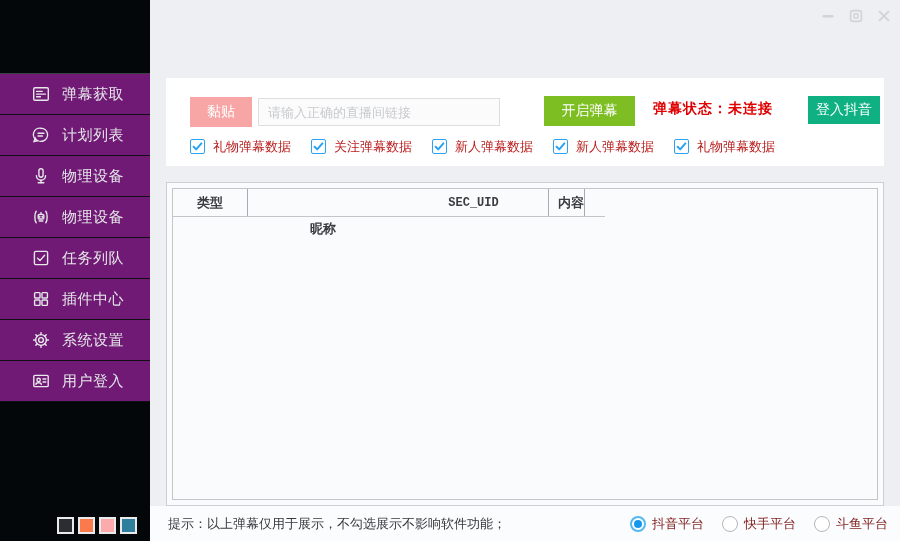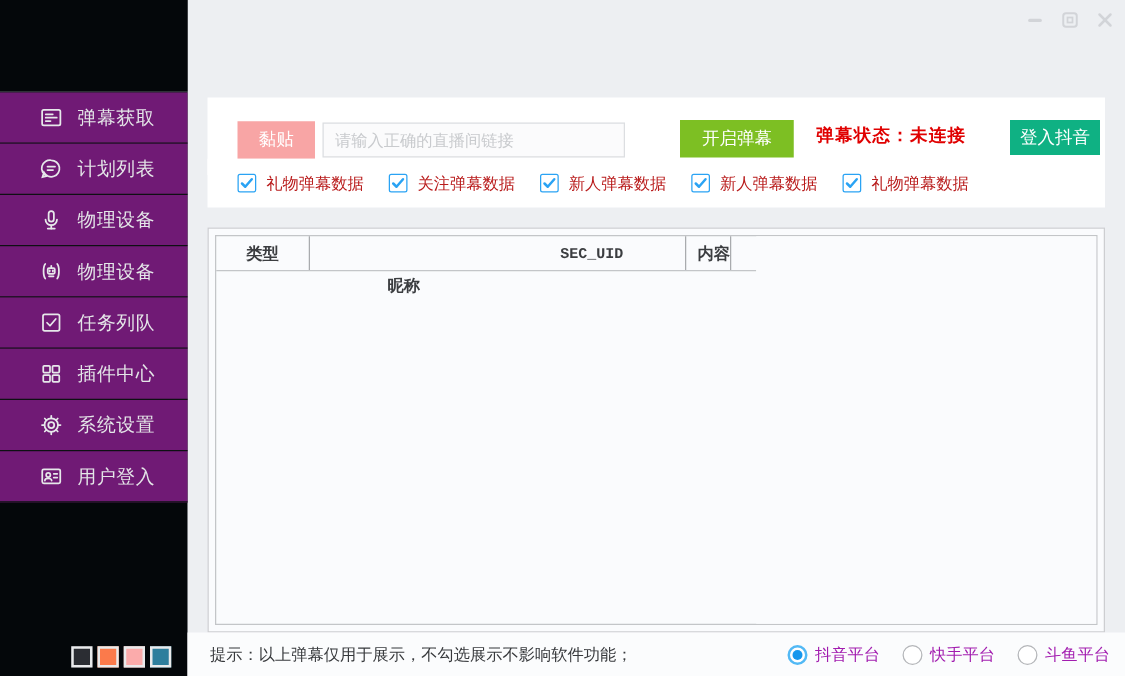--- a/index.html
+++ b/index.html
@@ -85,21 +85,21 @@
   }
   .hint { font-size:13px; color:#37393c; }
   .platforms { margin-left:auto; display:flex; align-items:center; gap:18px; }
   .radio-item { display:flex; align-items:center; cursor:pointer; }
   .radio { width:16px; height:16px; border-radius:50%; border:1px solid #b4b6b9; background:#fff; position:relative; flex:0 0 16px; }
   .radio.selected { border:2px solid #52b9f5; }
   .radio.selected::after {
     content:""; position:absolute; left:2px; top:2px; width:8px; height:8px;
     border-radius:50%; background:#1697ed;
   }
-  .radio-label { margin-left:6px; font-size:13px; color:#a21caf; white-space:nowrap; }
+  .radio-label { margin-left:6px; font-size:13px; color:#7f1d1d; white-space:nowrap; }
   svg { display:block; }
 </style>
 </head>
 <body>
 
 <aside class="sidebar">
   <div class="logo-area"></div>
   <nav class="menu">
 
     <div class="menu-item">

